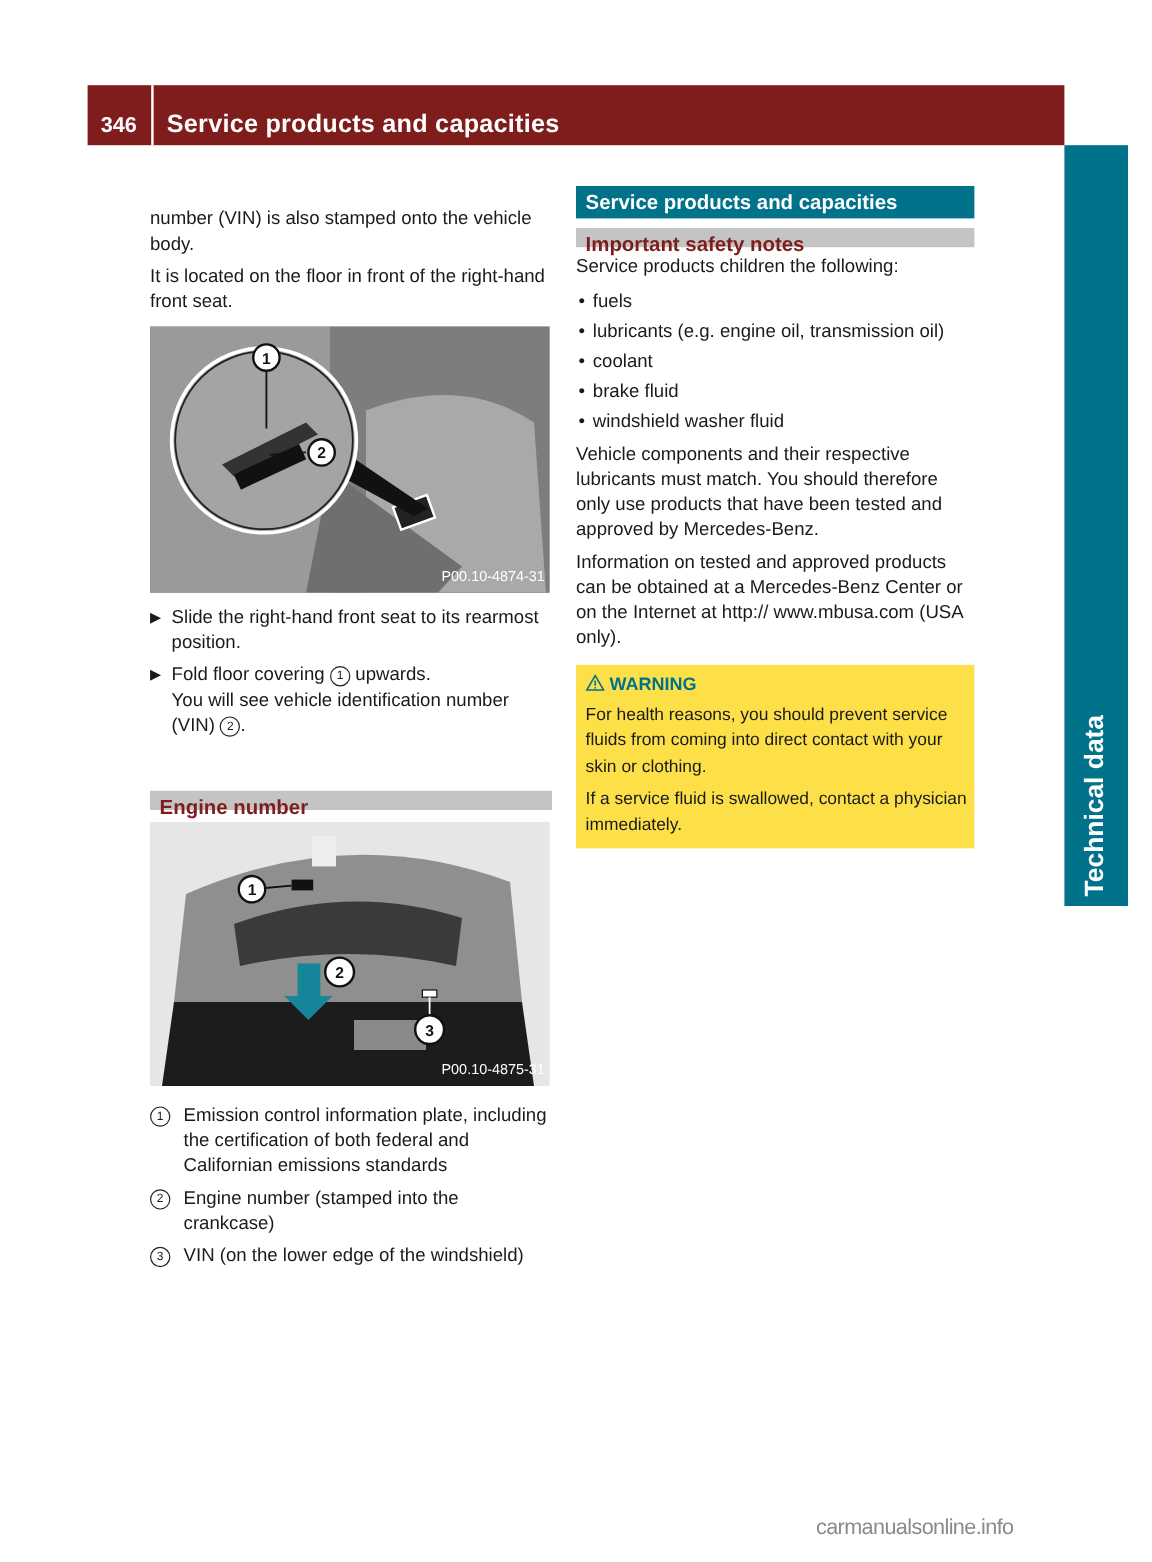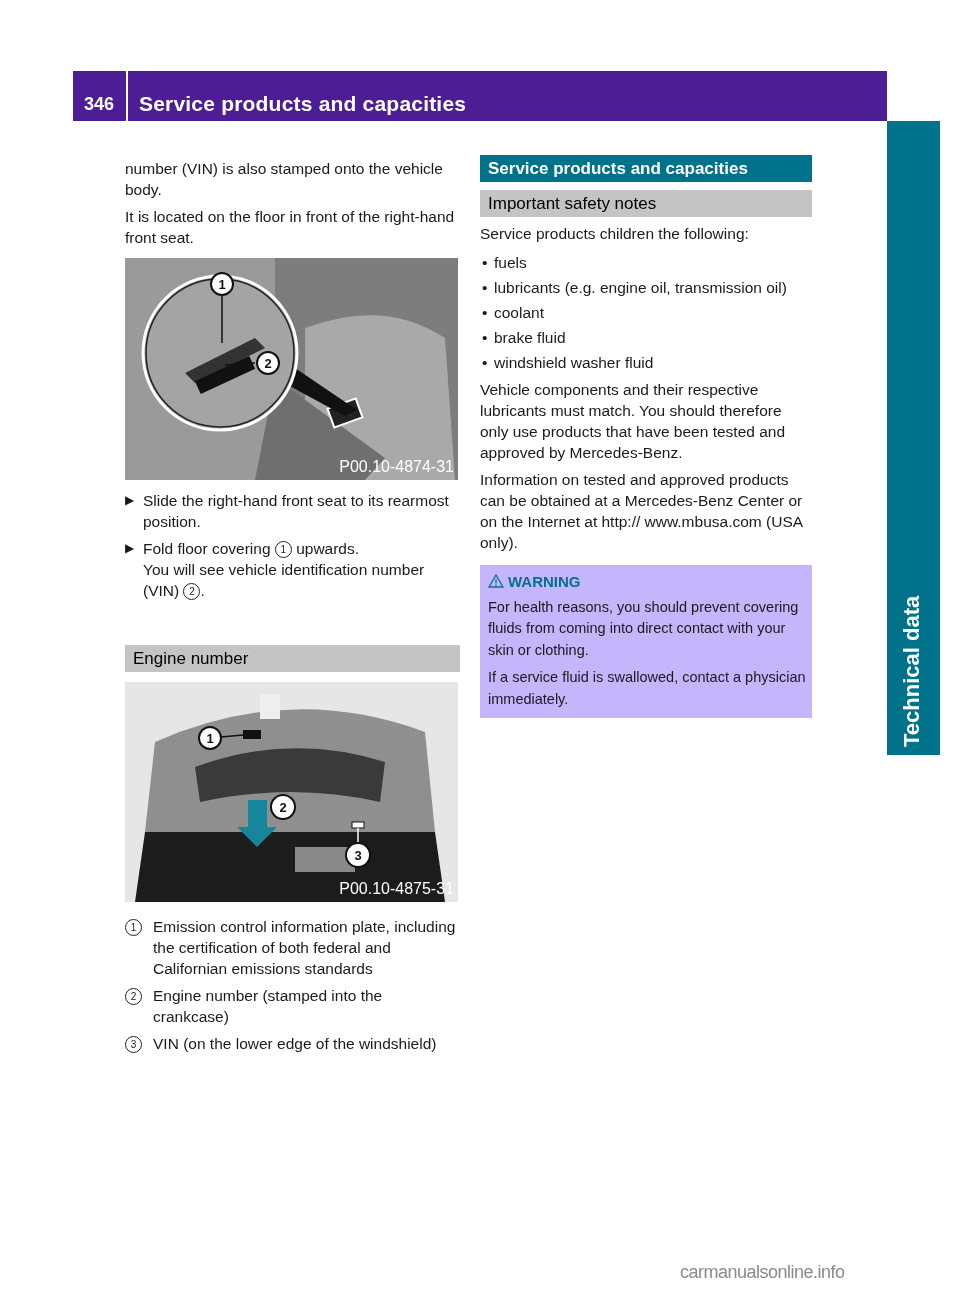--- a/index.html
+++ b/index.html
@@ -1,44 +1,44 @@
 <!DOCTYPE html>
 <html><head>
 <meta charset="utf-8">
 <style>
   html, body { margin:0; padding:0; }
   body { width:960px; height:1302px; background:#ffffff; position:relative; overflow:hidden;
          font-family:"Liberation Sans", "DejaVu Sans", sans-serif; color:#1a1a1a; }
-  .header { position:absolute; left:73px; top:71px; width:814px; height:50px; background:#4c1d95; }
+  .header { position:absolute; left:73px; top:71px; width:814px; height:50px; background:#7f1d1d; }
   .header .pnum { position:absolute; left:0; top:0; width:52px; height:50px; color:#fff;
                   font-weight:bold; font-size:18px; line-height:66px; text-align:center; }
   .header .sep { position:absolute; left:53px; top:0; width:2px; height:50px; background:#fff; }
   .header .title { position:absolute; left:66px; top:0; color:#fff; font-weight:bold; font-size:21px; line-height:66px; letter-spacing:0.2px; }
   .sidetab { position:absolute; left:887px; top:121px; width:53px; height:634px; background:#00728a; }
   .sidetab .label { position:absolute; left:0; top:0; width:634px; height:53px; transform-origin:0 0;
                     transform: translate(10px, 634px) rotate(-90deg); color:#fff; font-weight:bold;
                     font-size:22px; line-height:30px; padding-left:8px; }
   .col { position:absolute; font-size:15.5px; line-height:21px; }
-  .col-left { left:125px; top:158px; width:335px; }
+  .col-left { left:125px; top:172px; width:335px; }
   .col-right { left:480px; top:155px; width:332px; }
   p { margin:0 0 6px 0; }
   .photo { position:relative; width:333px; overflow:hidden; background:#8c8c8c; }
-  .photo .caption { position:absolute; right:4px; bottom:3px; color:#fff; font-size:16px;margin-left:36px; }
+  .photo .caption { position:absolute; right:4px; bottom:3px; color:#fff; font-size:12px;margin-left:36px; }
   .step { position:relative; padding-left:18px; margin-bottom:6px; }
   .step .tri { position:absolute; left:0; top:0; font-size:12px; line-height:21px; }
   .num { display:inline-block; width:15px; height:15px; border:1.3px solid #222; border-radius:50%;
          font-size:10px; line-height:15px; text-align:center; vertical-align:1px; }
   .sec-teal { background:#00728a; color:#fff; font-weight:bold; font-size:17px; height:27px; line-height:28px; padding-left:8px; }
-  .sec-gray { background:#c4c4c4; color:#000000; font-weight:normal; font-size:17px; height:27px; line-height:28px; padding-left:8px; }
+  .sec-gray { background:#c4c4c4; color:#7f1d1d; font-weight:bold; font-size:17px; height:16px; line-height:28px; padding-left:8px; }
   .bullets { list-style:none; margin:0 0 4px 0; padding:0; }
   .bullets li { padding-left:14px; position:relative; line-height:25px; }
   .bullets li .dot { position:absolute; left:2px; top:0; }
   .legend-item { position:relative; padding-left:28px; margin-bottom:6px; }
   .legend-item .num { position:absolute; left:0; top:3px; }
-  .warning { background:#c4b5fd; padding:6px 0 6px 8px; font-size:14.5px; line-height:21.5px; }
+  .warning { background:#fde047; padding:6px 0 6px 8px; font-size:14.5px; line-height:21.5px; }
   .warning .wtitle { color:#00728a; font-weight:bold; font-size:15px; margin-bottom:4px; }
   .warning p { margin:0 0 6px 0; }
   .watermark { position:absolute; left:680px; top:1262px; color:#8a8a8a; font-size:18px; letter-spacing:-0.5px; }
 </style>
 </head>
 <body>
 
 <div class="header">
   <div class="pnum">346</div>
   <div class="sep"></div>
@@ -148,18 +148,18 @@
   <p style="margin-bottom:12px">Information on tested and approved products can be obtained at a Mercedes-Benz Center or on the Internet at http:// www.mbusa.com (USA only).</p>
 
   <div class="warning">
     <div class="wtitle">
       <svg width="16" height="14" viewBox="0 0 16 14" style="vertical-align:-1px; margin-right:4px;">
         <polygon points="8,1 15,13 1,13" fill="none" stroke="#00728a" stroke-width="1.3"></polygon>
         <line x1="8" y1="5" x2="8" y2="9.5" stroke="#00728a" stroke-width="1.3"></line>
         <circle cx="8" cy="11.2" r="0.8" fill="#00728a"></circle>
       </svg><span>WARNING</span>
     </div>
-    <p>For health reasons, you should prevent covering fluids from coming into direct contact with your skin or clothing.</p>
+    <p>For health reasons, you should prevent service fluids from coming into direct contact with your skin or clothing.</p>
     <p style="margin-bottom:2px">If a service fluid is swallowed, contact a physician immediately.</p>
   </div>
 </div>
 
 <div class="watermark">carmanualsonline.info</div>
 
 </body></html>

